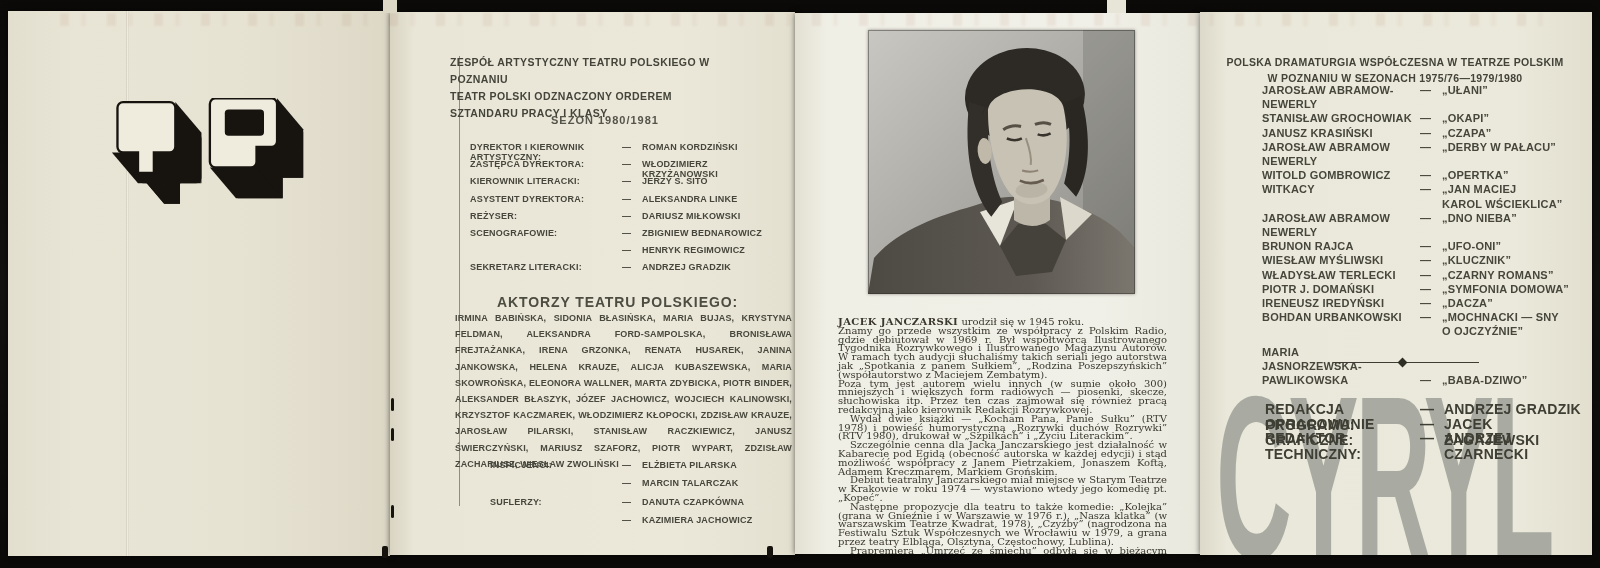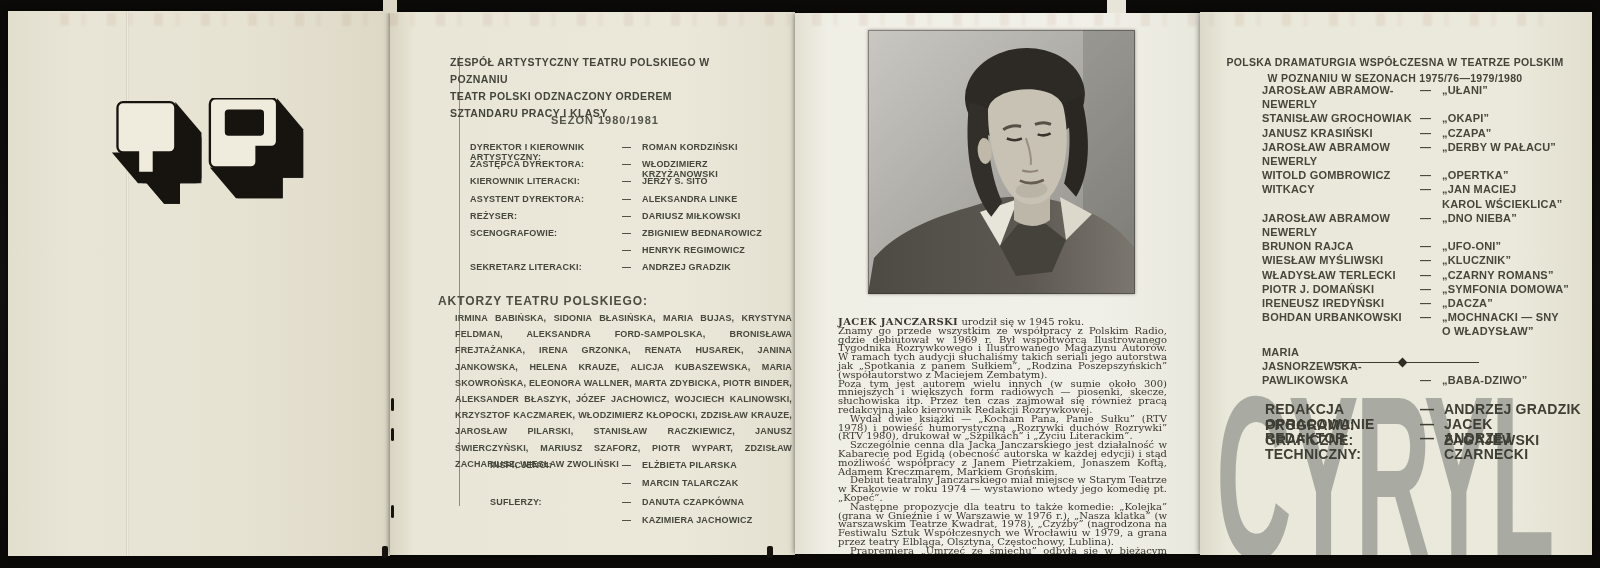--- a/index.html
+++ b/index.html
@@ -31,22 +31,22 @@
   .season{position:absolute;left:60px;top:102px;width:310px;text-align:center;
       font-size:11px;letter-spacing:1px;font-weight:700;color:#55544a;}
   .crew{position:absolute;left:80px;top:130px;width:315px;color:#46463c;}
   .crew-row{display:flex;height:17.2px;font-size:9px;letter-spacing:.2px;font-weight:700;}
   .crew-label{width:152px;flex:0 0 152px;}
   .crew-dash{width:20px;flex:0 0 20px;}
   .crew-name{flex:1;}
   .crew2{top:448px;}
   .crew2 .crew-row{height:18.3px;}
   .crew2 .crew-label{padding-left:20px;width:132px;flex-basis:132px;}
-  .actors-heading{position:absolute;left:48px;top:282px;width:335px;text-align:left;
-      font-size:12px;letter-spacing:.9px;font-weight:700;color:#4c4c41;}
+  .actors-heading{position:absolute;left:60px;top:282px;width:335px;text-align:center;
+      font-size:14px;letter-spacing:.9px;font-weight:700;color:#4c4c41;}
   .actors{position:absolute;left:65px;top:298px;width:337px;font-size:9px;line-height:16.2px;
       letter-spacing:.15px;font-weight:700;color:#48483d;text-align:justify;}
 
   
   .photo{position:absolute;left:73px;top:17px;width:267px;height:264px;box-shadow:0 0 3px rgba(50,45,35,.5);}
   .bio{position:absolute;left:43px;top:305px;width:329px;font-family:"DejaVu Serif",serif;
       font-size:10px;line-height:8.8px;color:#3a382e;text-align:justify;}
   .bio-p{margin:0;}
   .bio-p[data-indent="true"]{text-indent:12px;}
   .bio-lead b{letter-spacing:.4px;}
@@ -420,21 +420,21 @@
         </div>
 
         <div class="play-row">
           <span class="play-author">
             <div>BOHDAN URBANKOWSKI</div>
             <div></div>
           </span>
           <span class="play-dash">—</span>
           <span class="play-title">
             <div>„MOCHNACKI — SNY</div>
-            <div>O WŁADYSŁAW”</div>
+            <div>O OJCZYŹNIE”</div>
           </span>
         </div>
 
         <div class="play-row" data-variant="bottom">
           <span class="play-author">
             <div>MARIA</div>
             <div>JASNORZEWSKA-PAWLIKOWSKA</div>
           </span>
           <span class="play-dash">—</span>
           <span class="play-title">

